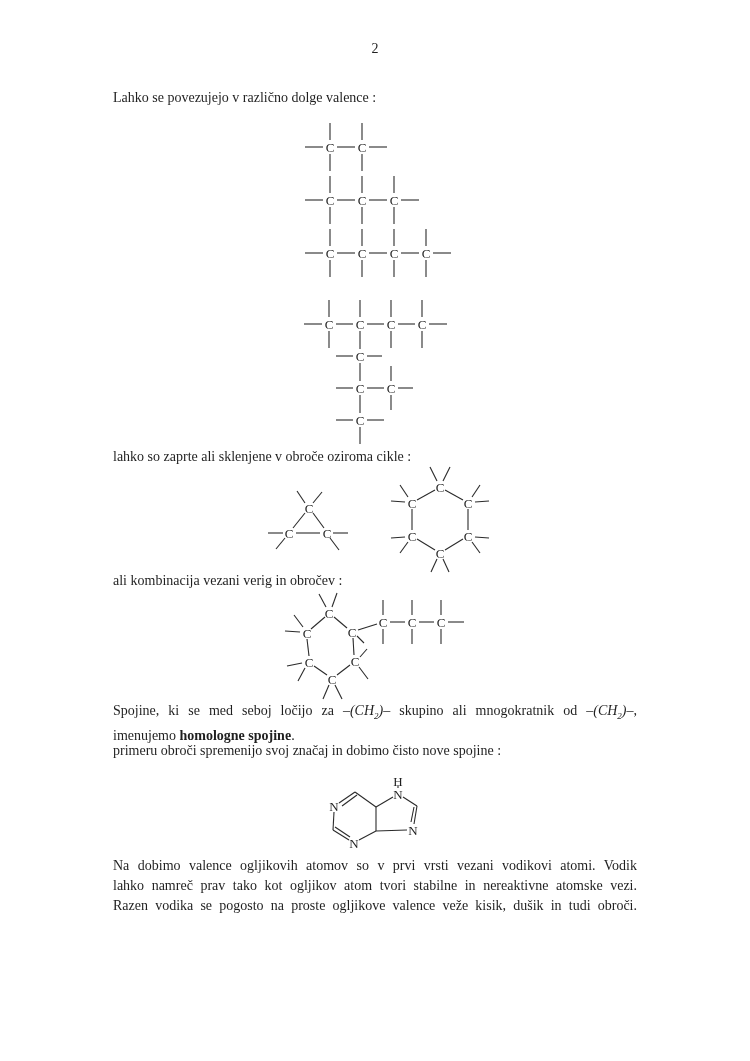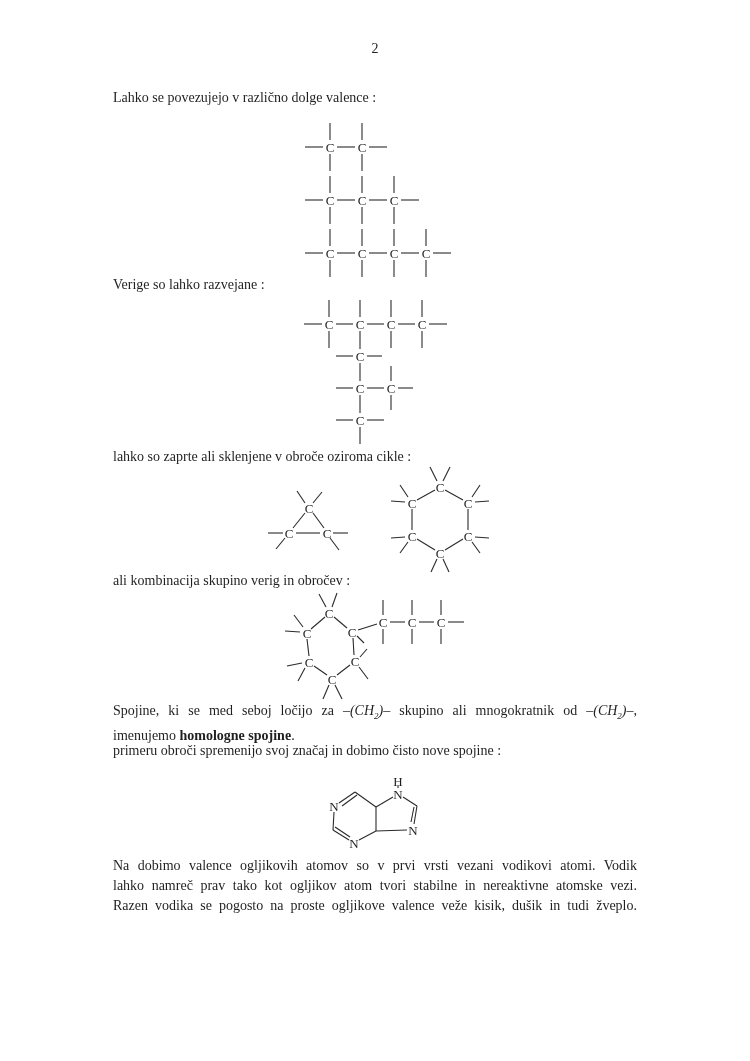--- a/index.html
+++ b/index.html
@@ -75,21 +75,20 @@
         <text x="62" y="29">C</text>
         <text x="30" y="82">C</text>
         <text x="62" y="82">C</text>
         <text x="94" y="82">C</text>
         <text x="30" y="135">C</text>
         <text x="62" y="135">C</text>
         <text x="94" y="135">C</text>
         <text x="126" y="135">C</text>
       </svg></div>
 
-  <div class="para" style="top:275px">Verige so lahko razvejane :</div>
 
   <div class="diagram" style="left: 300px; top: 300px;"><svg width="152" height="148" viewBox="0 0 152 148">
         <line x1="4" y1="24" x2="22" y2="24"></line>
         <line x1="36" y1="24" x2="53" y2="24"></line>
         <line x1="67" y1="24" x2="84" y2="24"></line>
         <line x1="98" y1="24" x2="115" y2="24"></line>
         <line x1="129" y1="24" x2="147" y2="24"></line>
         <line x1="29" y1="0" x2="29" y2="17"></line>
         <line x1="60" y1="0" x2="60" y2="17"></line>
         <line x1="91" y1="0" x2="91" y2="17"></line>
@@ -154,21 +153,21 @@
         <text x="49" y="68">C</text>
         <text x="87" y="68">C</text>
         <text x="200" y="22">C</text>
         <text x="228" y="38">C</text>
         <text x="228" y="71">C</text>
         <text x="200" y="88">C</text>
         <text x="172" y="71">C</text>
         <text x="172" y="38">C</text>
       </svg></div>
 
-  <div class="para" style="top:571px">ali kombinacija skupino verig in obročev :</div>
+  <div class="para" style="top:571px">ali kombinacija vezani verig in obročev :</div>
 
   <div class="diagram" style="left: 280px; top: 590px;"><svg width="190" height="112" viewBox="0 0 190 112">
         <line x1="45" y1="27" x2="31" y2="39"></line>
         <line x1="54" y1="27" x2="67" y2="38"></line>
         <line x1="27" y1="49" x2="29" y2="66"></line>
         <line x1="73" y1="48" x2="74" y2="65"></line>
         <line x1="34" y1="76" x2="47" y2="85"></line>
         <line x1="70" y1="75" x2="57" y2="85"></line>
         <line x1="78" y1="40" x2="97" y2="34"></line>
         <line x1="110" y1="32" x2="125" y2="32"></line>
@@ -229,16 +228,16 @@
         <text x="19" y="30">N</text>
         <text x="39" y="67">N</text>
         <text x="83" y="18">N</text>
         <text x="98" y="54">N</text>
         <text x="83" y="5">H</text>
       </svg></div>
 
   <div class="para" style="top:856px">
     <div class="jline">Na dobimo valence ogljikovih atomov so v prvi vrsti vezani vodikovi atomi. Vodik</div>
     <div class="jline">lahko namreč prav tako kot ogljikov atom tvori stabilne in nereaktivne atomske vezi.</div>
-    <div class="jline">Razen vodika se pogosto na proste ogljikove valence veže kisik, dušik in tudi žveplo.</div>
+    <div class="jline">Razen vodika se pogosto na proste ogljikove valence veže kisik, dušik in tudi obroči.</div>
   </div>
 
 </div>
 
 </body></html>

